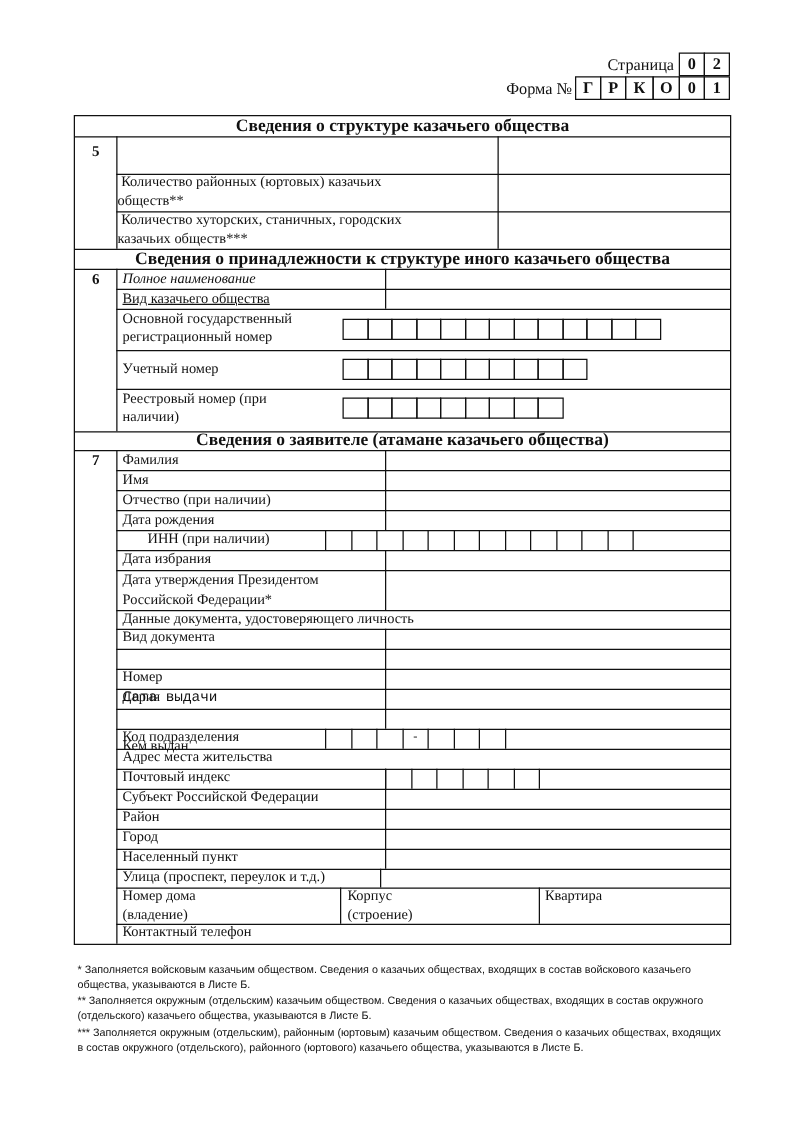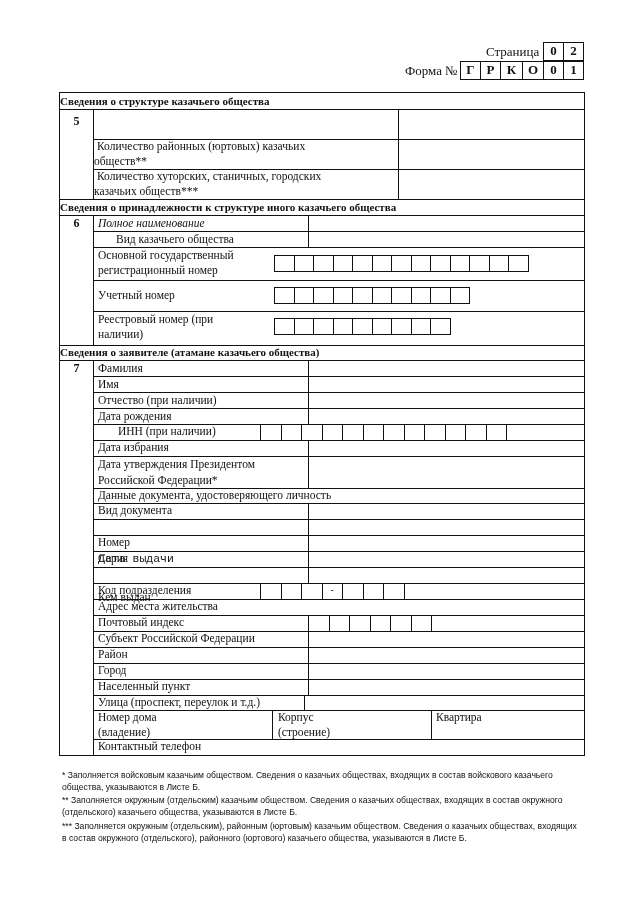--- a/index.html
+++ b/index.html
@@ -3,21 +3,21 @@
 <meta charset="utf-8">
 <style>
   html, body { margin: 0; padding: 0; background: #ffffff; }
   body { width: 640px; height: 905px; position: relative; font-family: "Liberation Serif", serif; color: #111; overflow: hidden; }
   .abs { position: absolute; }
   .hdr-label { font-size: 13px; line-height: 16px; white-space: nowrap; }
   .cellbox { position: absolute; border: 1.5px solid #111; box-sizing: border-box; font-size: 13px; font-weight: bold; text-align: center; line-height: 16px; height: 19px; }
   .tbl { position: absolute; left: 59px; top: 92px; width: 526px; height: 664px; border: 1.5px solid #111; box-sizing: border-box; }
   .hline { position: absolute; height: 0; border-top: 1px solid #111; }
   .vline { position: absolute; width: 0; border-left: 1px solid #111; }
-  .sect-title { position: absolute; left: 0; width: 100%; font-weight: bold; font-size: 11px; line-height: 15px; }
+  .sect-title { position: absolute; left: 0; width: 100%; text-align: center; font-weight: bold; font-size: 14px; line-height: 15px; }
   .num { position: absolute; width: 33px; text-align: center; font-weight: bold; font-size: 12px; }
   .lbl { position: absolute; font-size: 11.5px; line-height: 15px; }
   .boxrow { position: absolute; display: flex; }
   .boxrow .b { width: 20.5px; height: 17px; border: 1px solid #111; box-sizing: border-box; margin-right: -1px; text-align: center; font-size: 10px; line-height: 14px; }
   .inrow { position: absolute; display: flex; }
   .inrow .b { width: 20.5px; border-left: 1px solid #111; box-sizing: border-box; text-align: center; font-size: 10px; line-height: 14px; }
   .foot { position: absolute; left: 62px; width: 520px; font-family: "Liberation Sans", sans-serif; font-size: 8.6px; line-height: 11.8px; }
 </style>
 </head>
 <body>
@@ -62,21 +62,21 @@
   <div class="sect-title" style="top:107px;">Сведения о принадлежности к структуре иного казачьего общества</div>
   <div class="hline" style="left:0; width:524px; top:122px;"></div>
   <div class="num" style="left:0; top:123px;">6</div>
   <div class="vline" style="left:33px; top:122px; height:130px;"></div>
 
   <div class="lbl" style="left:38px; top:123px;font-style:italic;">Полное наименование</div>
   <div class="vline" style="left:248px; top:122px; height:32px;"></div>
   <div class="abs" style="left:250px; top:123px; width:272px; height:14px;"></div>
   <div class="hline" style="left:33px; width:491px; top:138px;"></div>
 
-  <div class="lbl" style="left:56px; top:139px;">Вид казачьего общества</div>
+  <div class="lbl" style="left:38px; top:139px;text-decoration:underline;">Вид казачьего общества</div>
   <div class="abs" style="left:250px; top:139px; width:272px; height:14px;"></div>
   <div class="hline" style="left:33px; width:491px; top:154px;"></div>
 
   <div class="lbl" style="left:38px; top:155px;">
     <div>Основной государственный</div>
     <div>регистрационный номер</div>
   </div>
   <div class="boxrow" id="ogrn-boxes" style="left:214px; top:162px;">
       <div class="b"></div>
       <div class="b"></div>

